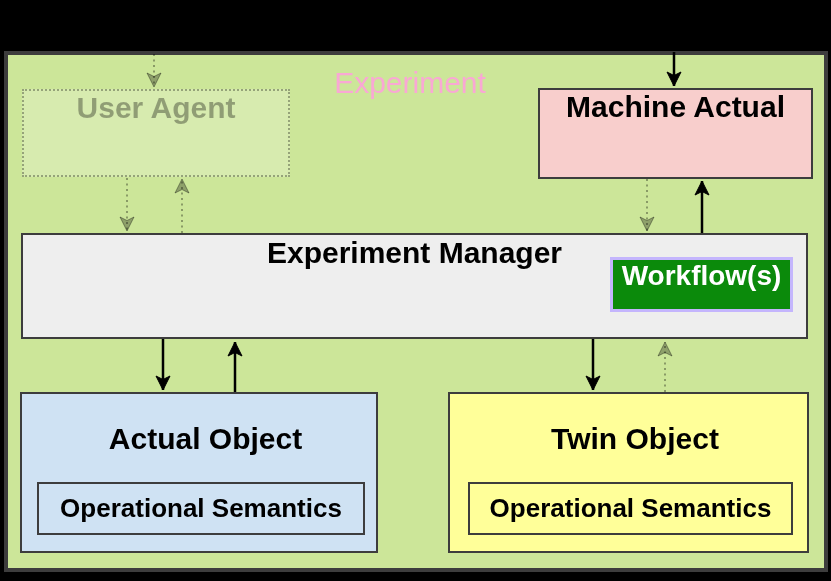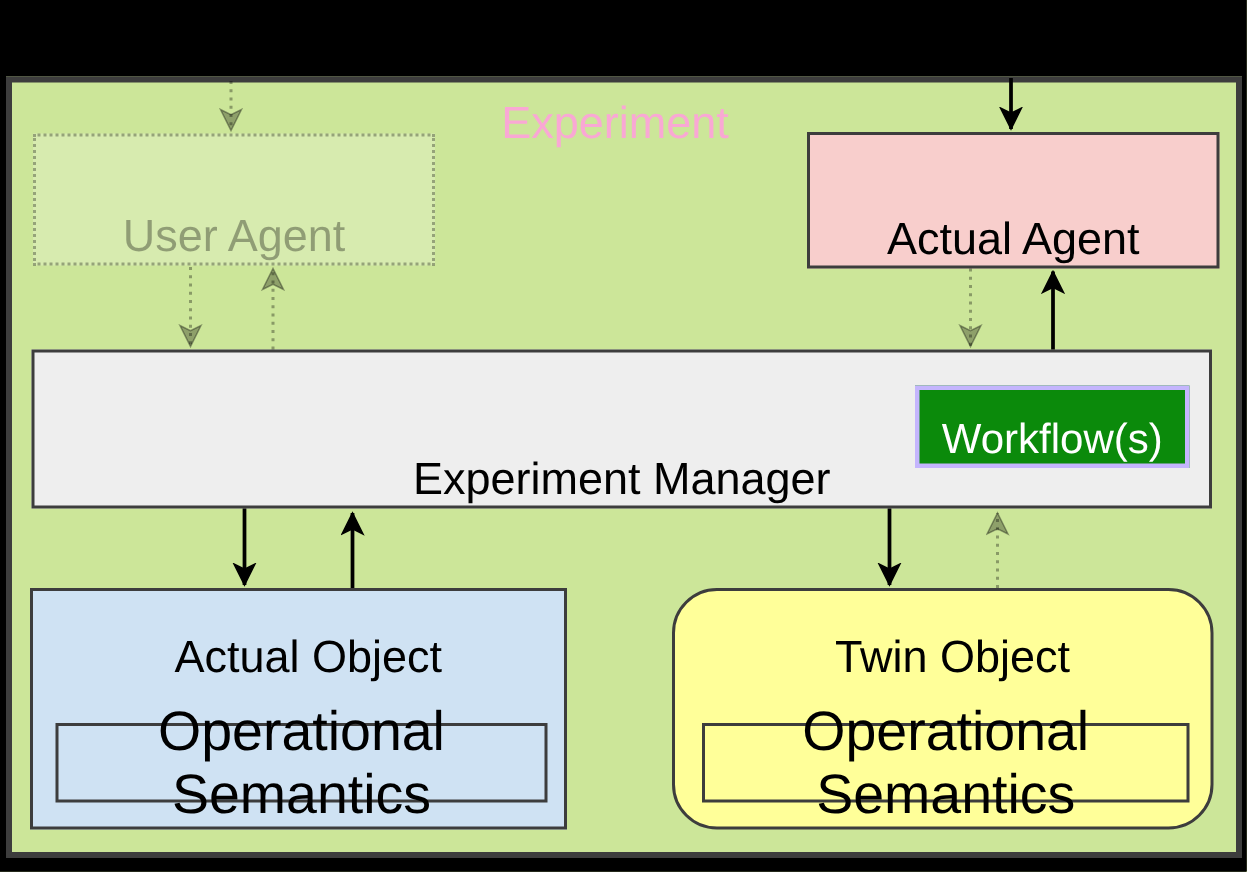--- a/index.html
+++ b/index.html
@@ -10,46 +10,46 @@
   .frame {
     position:absolute; left:4px; top:51px; width:816px; height:513px;
     background:#cce699; border:4px solid #3d3d3d;
   }
   .title {
     position:absolute; left:290px; top:66px; width:240px;
     text-align:center; font-size:30px; color:#f9a8d4; line-height:34px;
   }
   .box {
     position:absolute; box-sizing:border-box; border:2px solid #3d3d3d;
-    display:flex; align-items:flex-end; justify-content:center;
-    font-size:30px; color:#000; text-align:center;
+    display:flex; align-items:flex-start; justify-content:center;
+    font-size:30px; color:#000; text-align:center;font-weight:bold;
   }
   .user-agent {
     left:22px; top:89px; width:268px; height:88px;
     background:rgba(255,255,255,0.22);
     border:2px dotted rgba(0,0,0,0.30);
     color:rgba(0,0,0,0.33);
   }
   .machine-agent { left:538px; top:88px; width:275px; height:91px; background:#f8cecc; }
   .manager {
     left:21px; top:233px; width:787px; height:106px; background:#eeeeee;
     flex-direction:row; line-height:35px;
   }
   .workflow {
     left:610px; top:257px; width:183px; height:55px;
     background:#0b8a0b; color:#ffffff; font-size:28px; border:3px solid #c4b5fd;
   }
   .object-box { flex-direction:column; justify-content:flex-start; }
   .actual { left:20px; top:392px; width:358px; height:161px; background:#cfe2f3; }
-  .twin   { left:448px; top:392px; width:361px; height:161px; background:#ffff99;border-radius:30px; }
+  .twin   { left:448px; top:392px; width:361px; height:161px; background:#ffff99; }
   .object-label { position:absolute; left:0; right:0; top:28px; text-align:center; font-size:30px;padding-left:13px; }
   .inner-box {
     position:absolute; box-sizing:border-box; border:2px solid #3d3d3d;
     display:flex; align-items:center; justify-content:center;
-    font-size:37px; background:inherit; color:#000;
+    font-size:26px; background:inherit; color:#000;
   }
   .inner-actual { left:15px; top:88px; width:328px; height:53px; }
   .inner-twin   { left:18px; top:88px; width:325px; height:53px; }
   .arrow-layer { position:absolute; left:0; top:0; width:831px; height:581px; pointer-events:none; }
   .edge-solid  { stroke:#000; stroke-width:2.5; fill:none; }
   .edge-dotted { stroke:rgba(0,0,0,0.33); stroke-width:2; stroke-dasharray:2 3.5; fill:none; }
 </style>
 </head>
 <body>
 
@@ -57,21 +57,21 @@
 
   <div class="frame"></div>
 
   <div class="title">Experiment</div>
 
   <div class="box user-agent">
     <span>User Agent</span>
   </div>
 
   <div class="box machine-agent">
-    <span>Actual Agent</span>
+    <span>Machine Actual</span>
   </div>
 
   <div class="box manager">
     <span>Experiment Manager</span>
   </div>
 
   <div class="box workflow">
     <span>Workflow(s)</span>
   </div>
 

